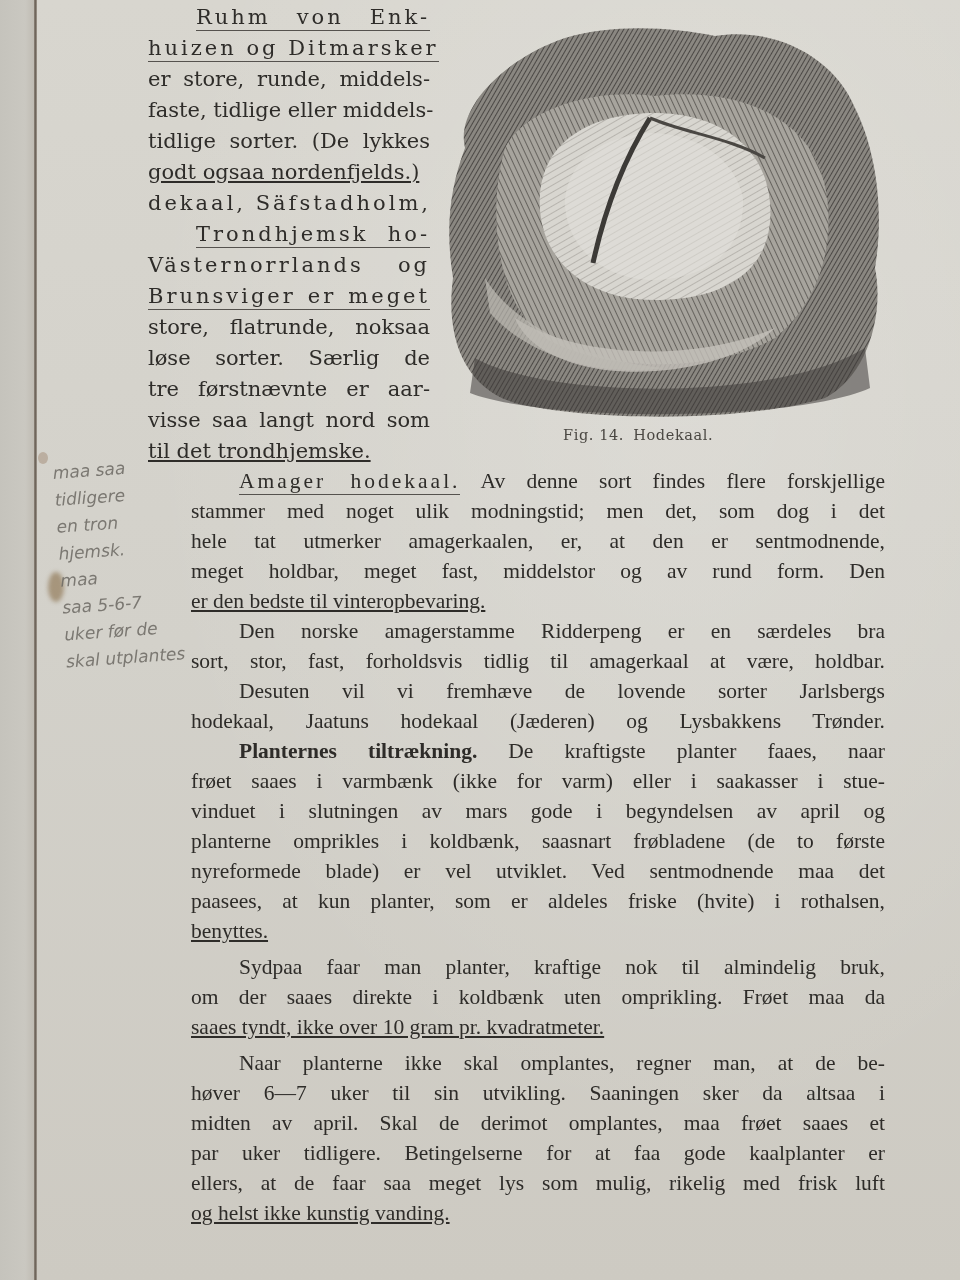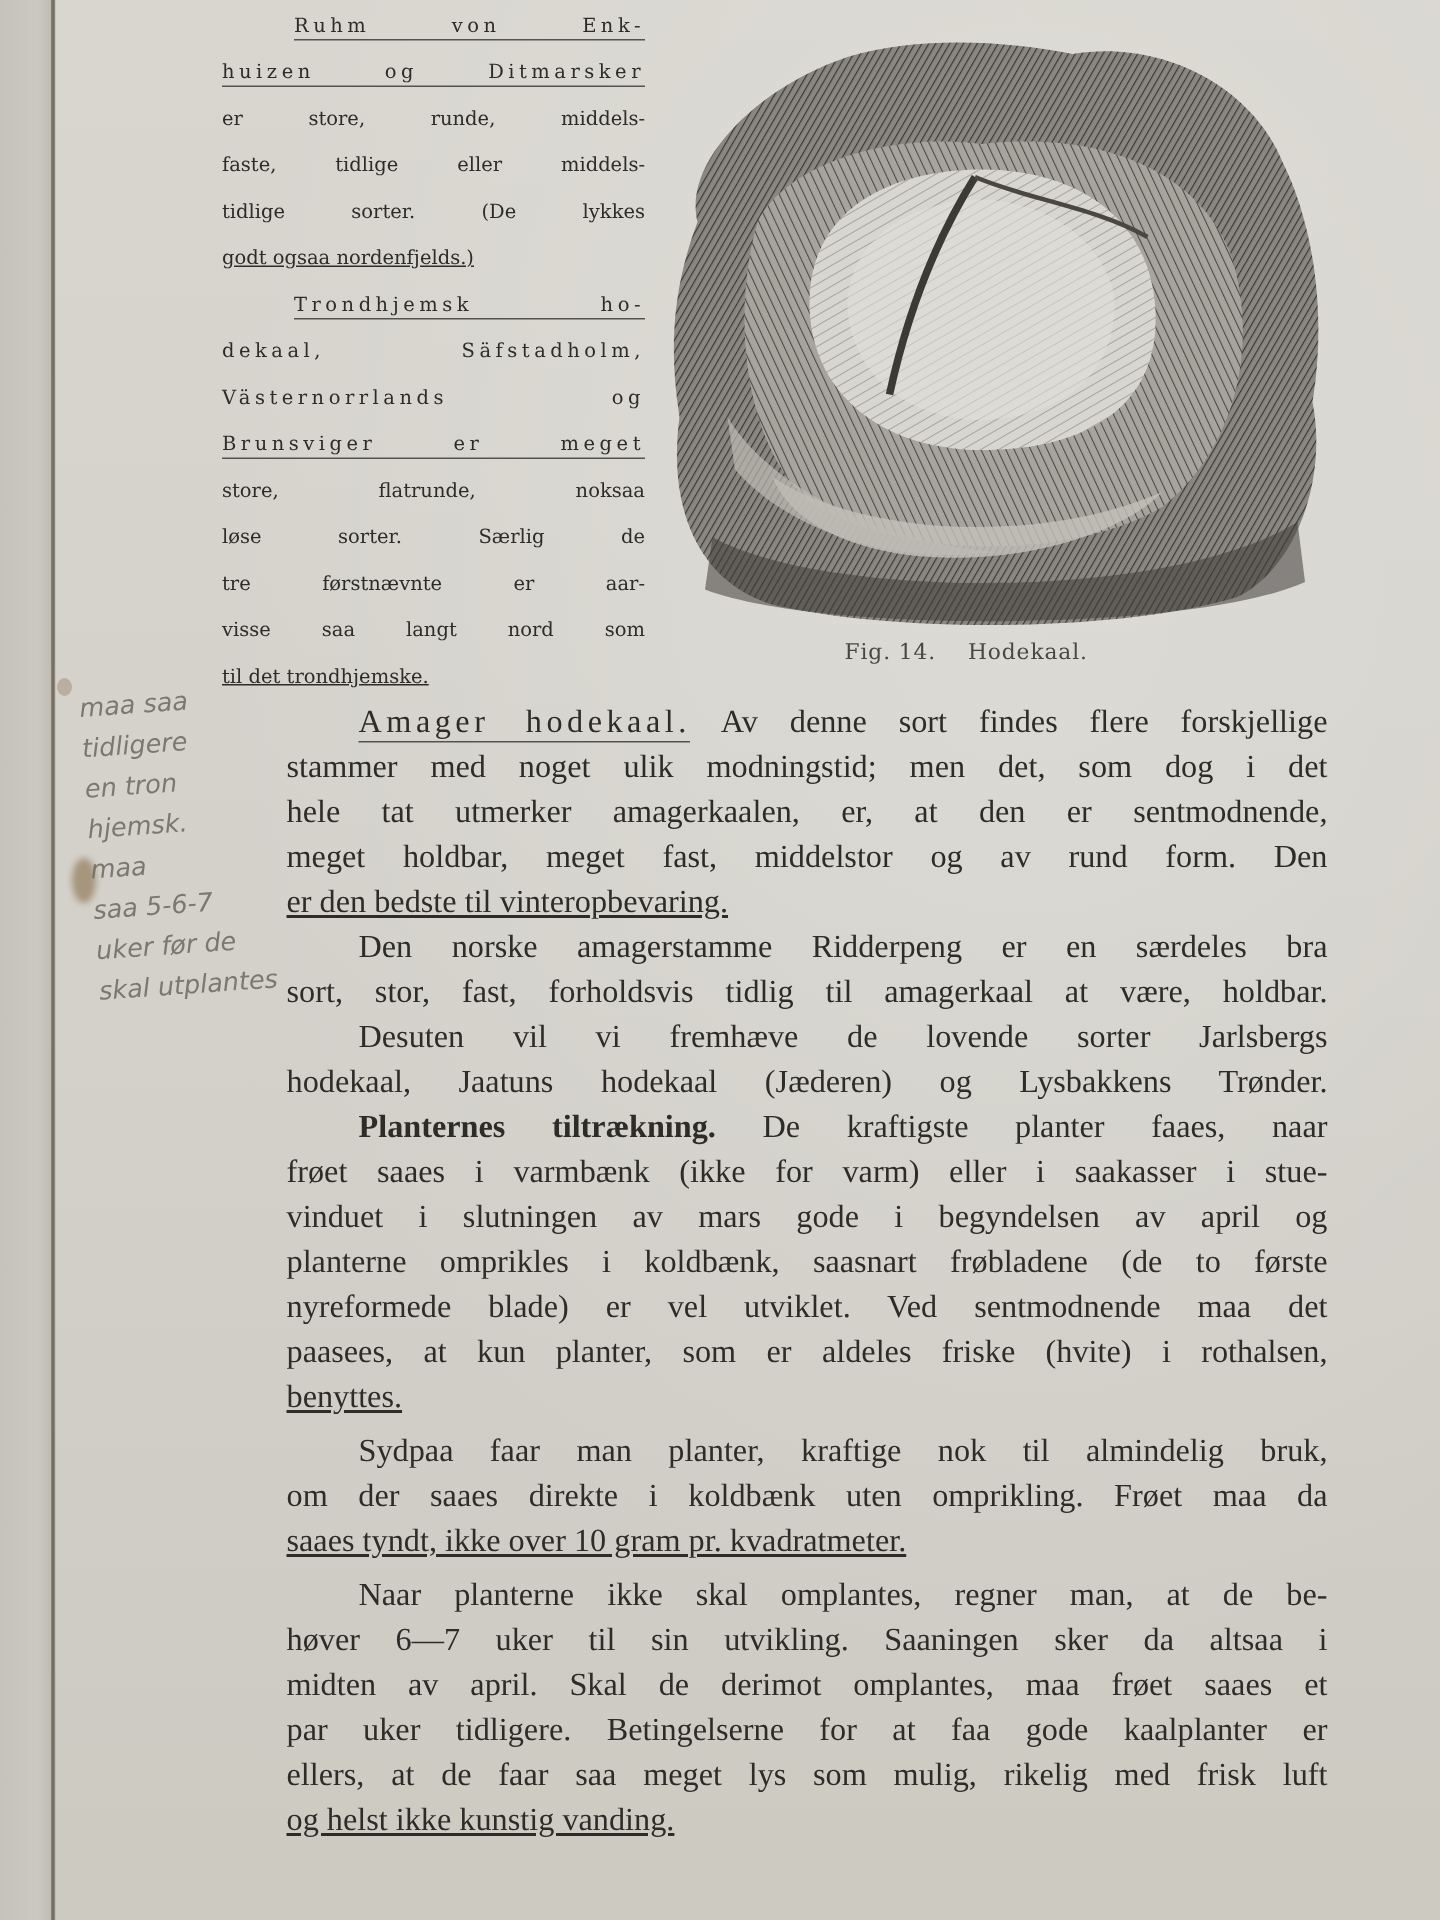--- a/index.html
+++ b/index.html
@@ -27,37 +27,37 @@
     position:absolute; left:48px; top:572px; width:16px; height:30px;
     border-radius:50%; background:rgba(130,100,60,0.55); filter:blur(2px);
   }
   .stain2 {
     position:absolute; left:38px; top:452px; width:10px; height:12px;
     border-radius:50%; background:rgba(140,110,80,0.35);
   }
 
   .col-narrow {
     position:absolute; left:148px; top:2px; width:282px;
-    font-size:13px; line-height:31px;
+    font-size:21px; line-height:31px;
   }
   .line { display:block; white-space:nowrap; text-align:justify; text-align-last:justify; }
   .line.last { text-align-last:left;text-decoration:underline; }
   .spaced { letter-spacing:3px; }
   .ul { border-bottom:1.6px solid #55524e; padding-bottom:1px; }
   .indent { padding-left:48px; }
 
   .figure {
     position:absolute; left:445px; top:18px; width:442px; height:404px;
   }
   .figure svg { width:100%; height:100%; display:block; }
   .caption {
     position:absolute; left:563px; top:427px; font-size:14.5px; color:#4a4742;
     letter-spacing:0.6px;
   }
-  .caption .num { margin-right:16px; }
+  .caption .num { margin-right:4px; }
 
   .col-wide {
     position:absolute; left:163px; top:466px; width:722px;
     font-size:20.5px; line-height:30px;
   }
   .col-wide .line { font-family:"Liberation Serif", "DejaVu Serif", serif; font-size:21.5px;margin-left:28px; }
   .heading-bold { font-weight:bold; }
   .gap { display:block; height:6px; }
 
   .marginalia {
@@ -77,22 +77,22 @@
 <div class="stain2"></div>
 <div class="stain"></div>
 
 <div class="col-narrow">
   <span class="line indent"><span class="spaced ul">Ruhm von Enk-</span></span>
   <span class="line"><span class="spaced ul">huizen og Ditmarsker</span></span>
   <span class="line">er store, runde, middels-</span>
   <span class="line">faste, tidlige eller middels-</span>
   <span class="line">tidlige sorter. (De lykkes</span>
   <span class="line last">godt ogsaa nordenfjelds.)</span>
+  <span class="line spaced">dekaal, Säfstadholm,</span>
   <span class="line indent"><span class="spaced ul">Trondhjemsk ho-</span></span>
-  <span class="line spaced">dekaal, Säfstadholm,</span>
   <span class="line spaced">Västernorrlands og</span>
   <span class="line"><span class="ul spaced">Brunsviger er meget</span></span>
   <span class="line">store, flatrunde, noksaa</span>
   <span class="line">løse sorter. Særlig de</span>
   <span class="line">tre førstnævnte er aar-</span>
   <span class="line">visse saa langt nord som</span>
   <span class="line last">til det trondhjemske.</span>
 </div>
 
 <div class="figure">

